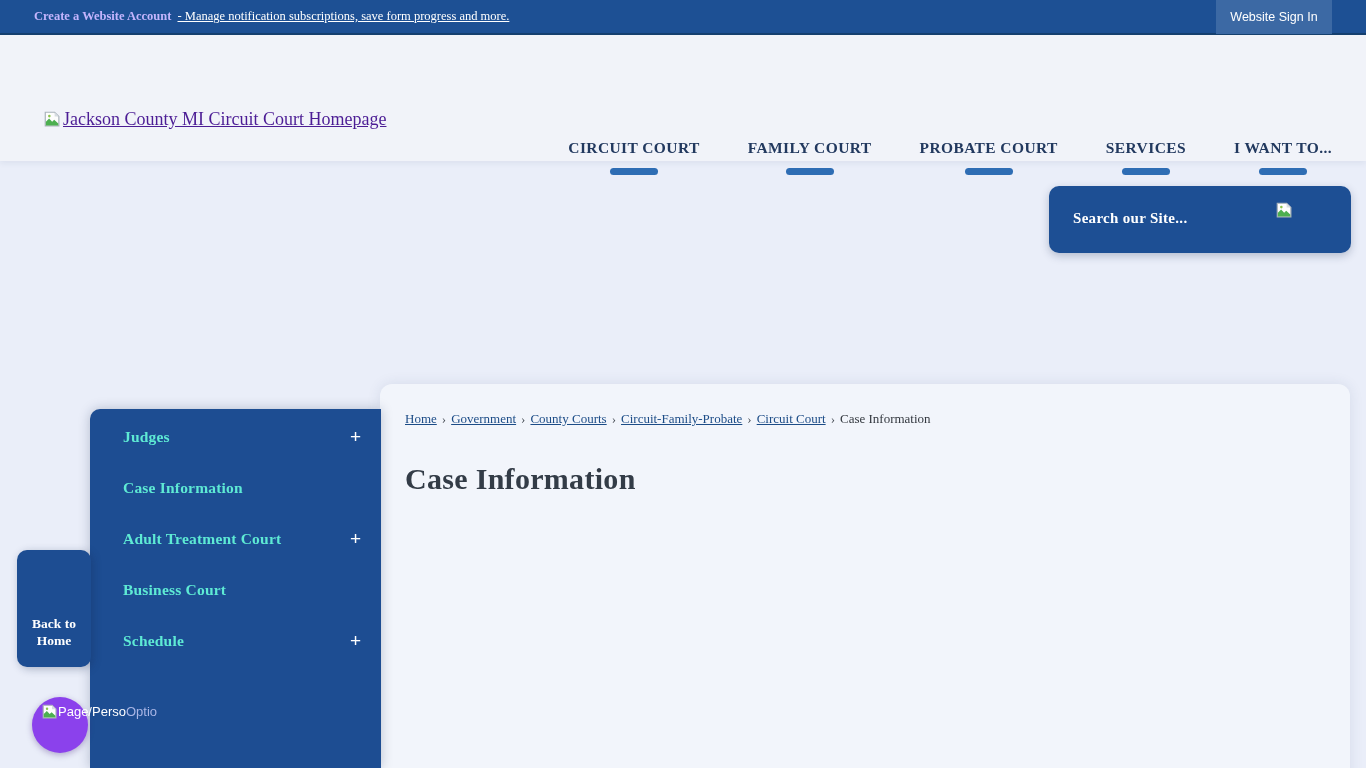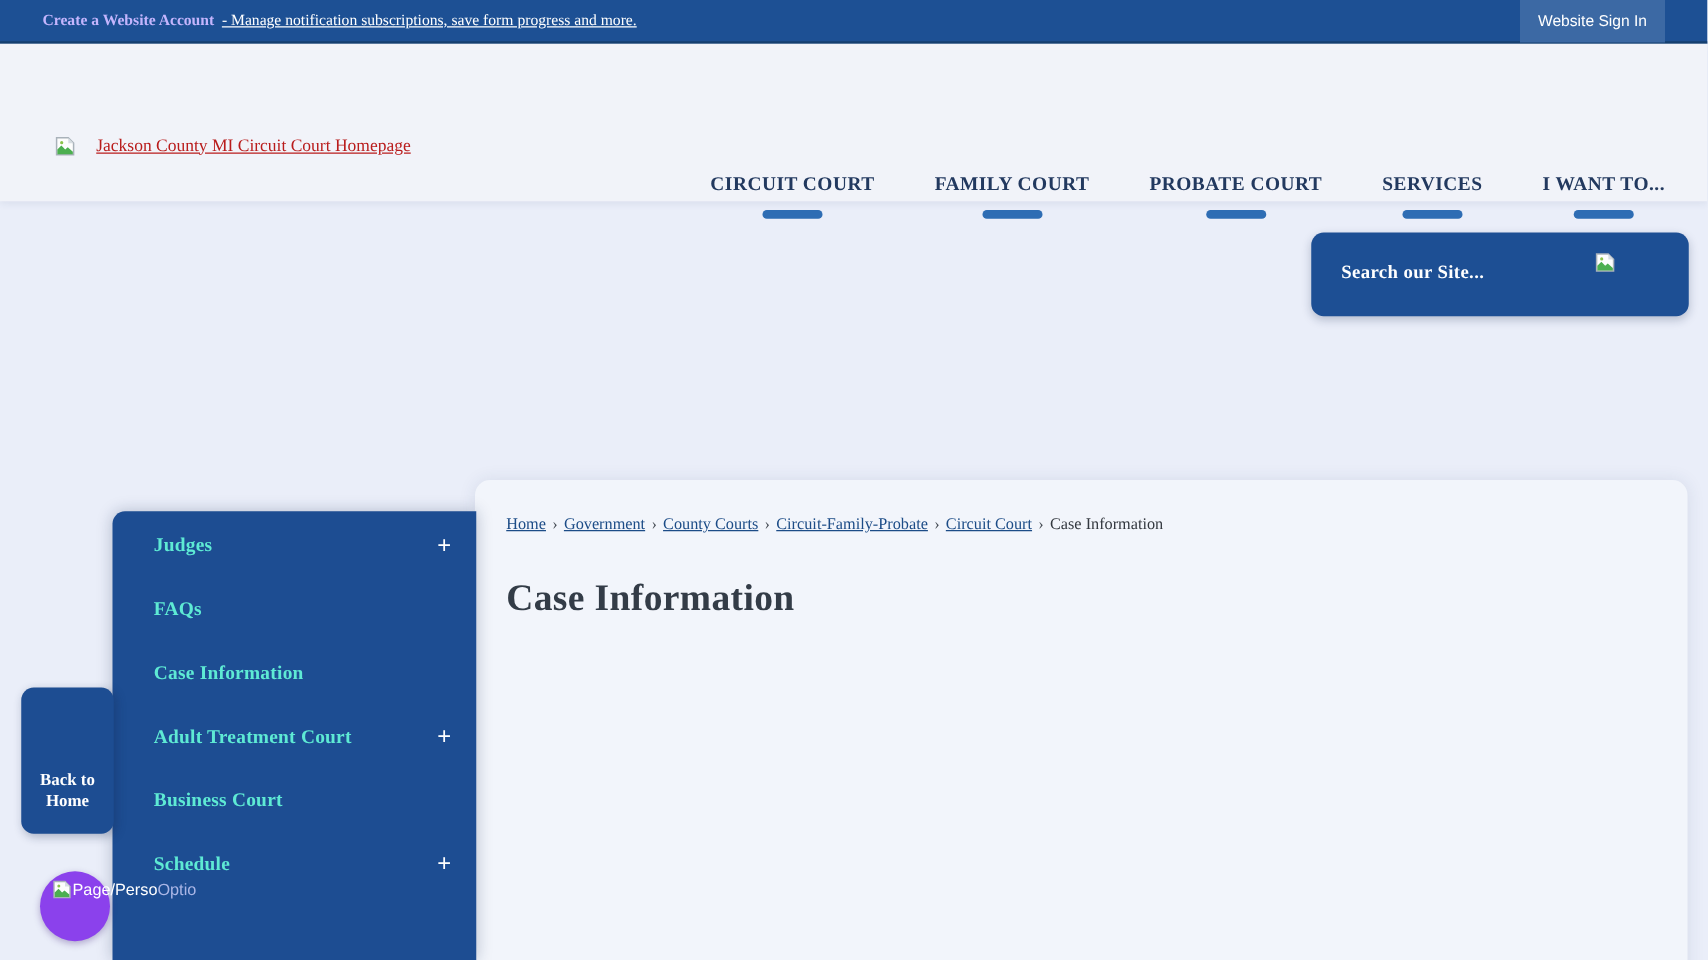--- a/index.html
+++ b/index.html
@@ -30,22 +30,22 @@
   }
 
   
   .header {
     position: absolute; left: 0; top: 35px; width: 1366px; height: 126px;
     background: #f1f3f9;
     box-shadow: 0 2px 6px rgba(40,60,100,0.08);
   }
   .logo-link {
     position: absolute; left: 44px; top: 74px;
-    display: inline-flex; align-items: center; gap: 16px;
-    color: #b91c1c; font-size: 14px; text-decoration: underline; cursor: pointer;
+    display: inline-flex; align-items: center; gap: 2px;
+    color: #4c1d95; font-size: 18px; text-decoration: underline; cursor: pointer;
     white-space: nowrap;
   }
   .broken-icon { display: inline-block; line-height: 0; }
 
   .main-nav {
     position: absolute; right: 34px; top: 104px;
     display: flex; gap: 48px; align-items: flex-start;
   }
   .nav-item {
     display: flex; flex-direction: column; align-items: center;
@@ -216,23 +216,20 @@
     <a class="crumb-link">Home</a><span class="crumb-sep">›</span><a class="crumb-link">Government</a><span class="crumb-sep">›</span><a class="crumb-link">County Courts</a><span class="crumb-sep">›</span><a class="crumb-link">Circuit-Family-Probate</a><span class="crumb-sep">›</span><a class="crumb-link">Circuit Court</a><span class="crumb-sep">›</span><span class="crumb-current">Case Information</span>
   </div>
   <h1 class="page-title">Case Information</h1>
 </main>
 
 <aside class="sidebar">
   <ul>
     <li>
       <span class="side-label">Judges</span>
       <span class="plus">+</span>
-    </li>
-    <li>
-      <span class="side-label">FAQs</span>
     </li>
     <li>
       <span class="side-label">Case Information</span>
     </li>
     <li>
       <span class="side-label">Adult Treatment Court</span>
       <span class="plus">+</span>
     </li>
     <li>
       <span class="side-label">Business Court</span>

